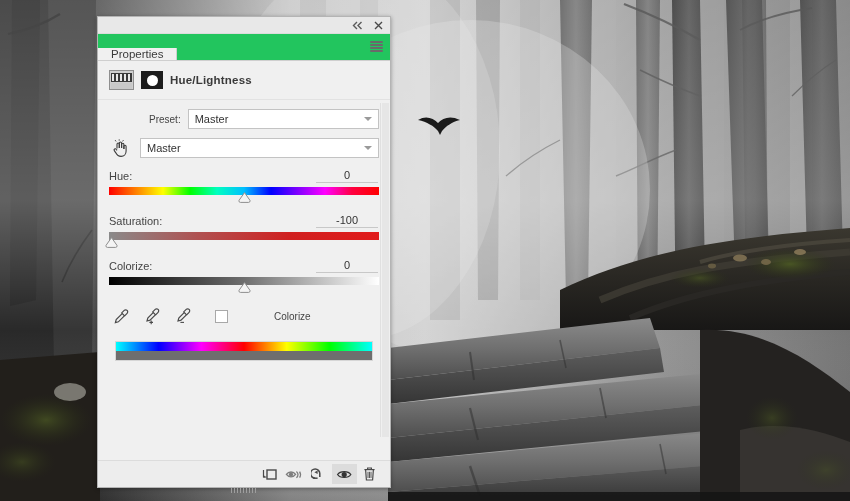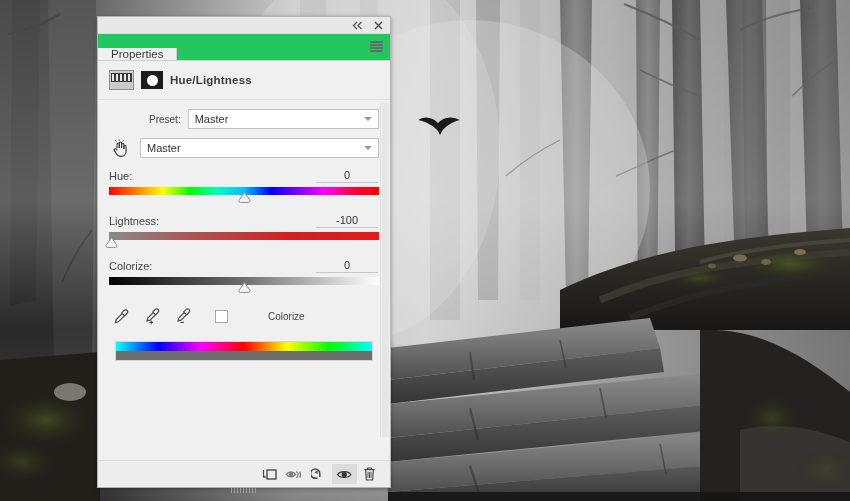--- a/index.html
+++ b/index.html
@@ -85,21 +85,21 @@
   }
   .track-wrap{position:relative;margin-top:4px;height:20px;}
   .track{position:absolute;left:0;right:0;top:0;height:8px;}
   .thumb{
     position:absolute;top:5px;width:13px;height:11px;margin-left:-6.5px;
   }
   .thumb svg{display:block;}
 
   .tools-row{display:flex;align-items:center;gap:13px;margin:10px 0 0 3px;}
   .eyedrop{width:18px;height:18px;display:flex;align-items:center;justify-content:center;}
-  .colorize{display:flex;align-items:center;margin-left:10px;text-align:right;}
+  .colorize{display:flex;align-items:center;gap:6px;margin-left:10px;text-align:right;}
   .cbox{width:11px;height:11px;border:1px solid #a8a8a8;background:#fff;}
 
   .huebars{margin:16px 6px 0 6px;}
   .hb{height:9px;border:1px solid #d6d6d6;border-bottom:none;}
   .hb2{height:9px;background:#6e6e6e;border:1px solid #d6d6d6;border-top:none;}
 
   .panel-footer{
     position:absolute;left:0;right:0;bottom:0;height:26px;background:#ededed;
     border-top:1px solid #dcdcdc;display:flex;align-items:center;justify-content:flex-end;
     padding-right:8px;gap:0px;
@@ -364,21 +364,21 @@
           <div class="thumb" style="left:50%;">
             <svg width="13" height="11" viewBox="0 0 13 11">
               <path d="M6.5 0.6 L12 8.4 a1.6 1.6 0 0 1 -1.4 2 H2.4 a1.6 1.6 0 0 1 -1.4 -2 Z" fill="#f4f4f4" stroke="#8d8d8d" stroke-width="1"></path>
             </svg>
           </div>
         </div>
       </div>
 
       <div class="slider-group">
         <div class="slider-head">
-          <span class="slider-name">Lightness:</span>
+          <span class="slider-name">Saturation:</span>
           <span class="slider-val">-100</span>
         </div>
         <div class="track-wrap">
           <div class="track" style="background:linear-gradient(90deg,#8a8a8a,#b05050,#d02020,#e11b1b);"></div>
           <div class="thumb" style="left:2px;">
             <svg width="13" height="11" viewBox="0 0 13 11">
               <path d="M6.5 0.6 L12 8.4 a1.6 1.6 0 0 1 -1.4 2 H2.4 a1.6 1.6 0 0 1 -1.4 -2 Z" fill="#f4f4f4" stroke="#8d8d8d" stroke-width="1"></path>
             </svg>
           </div>
         </div>

